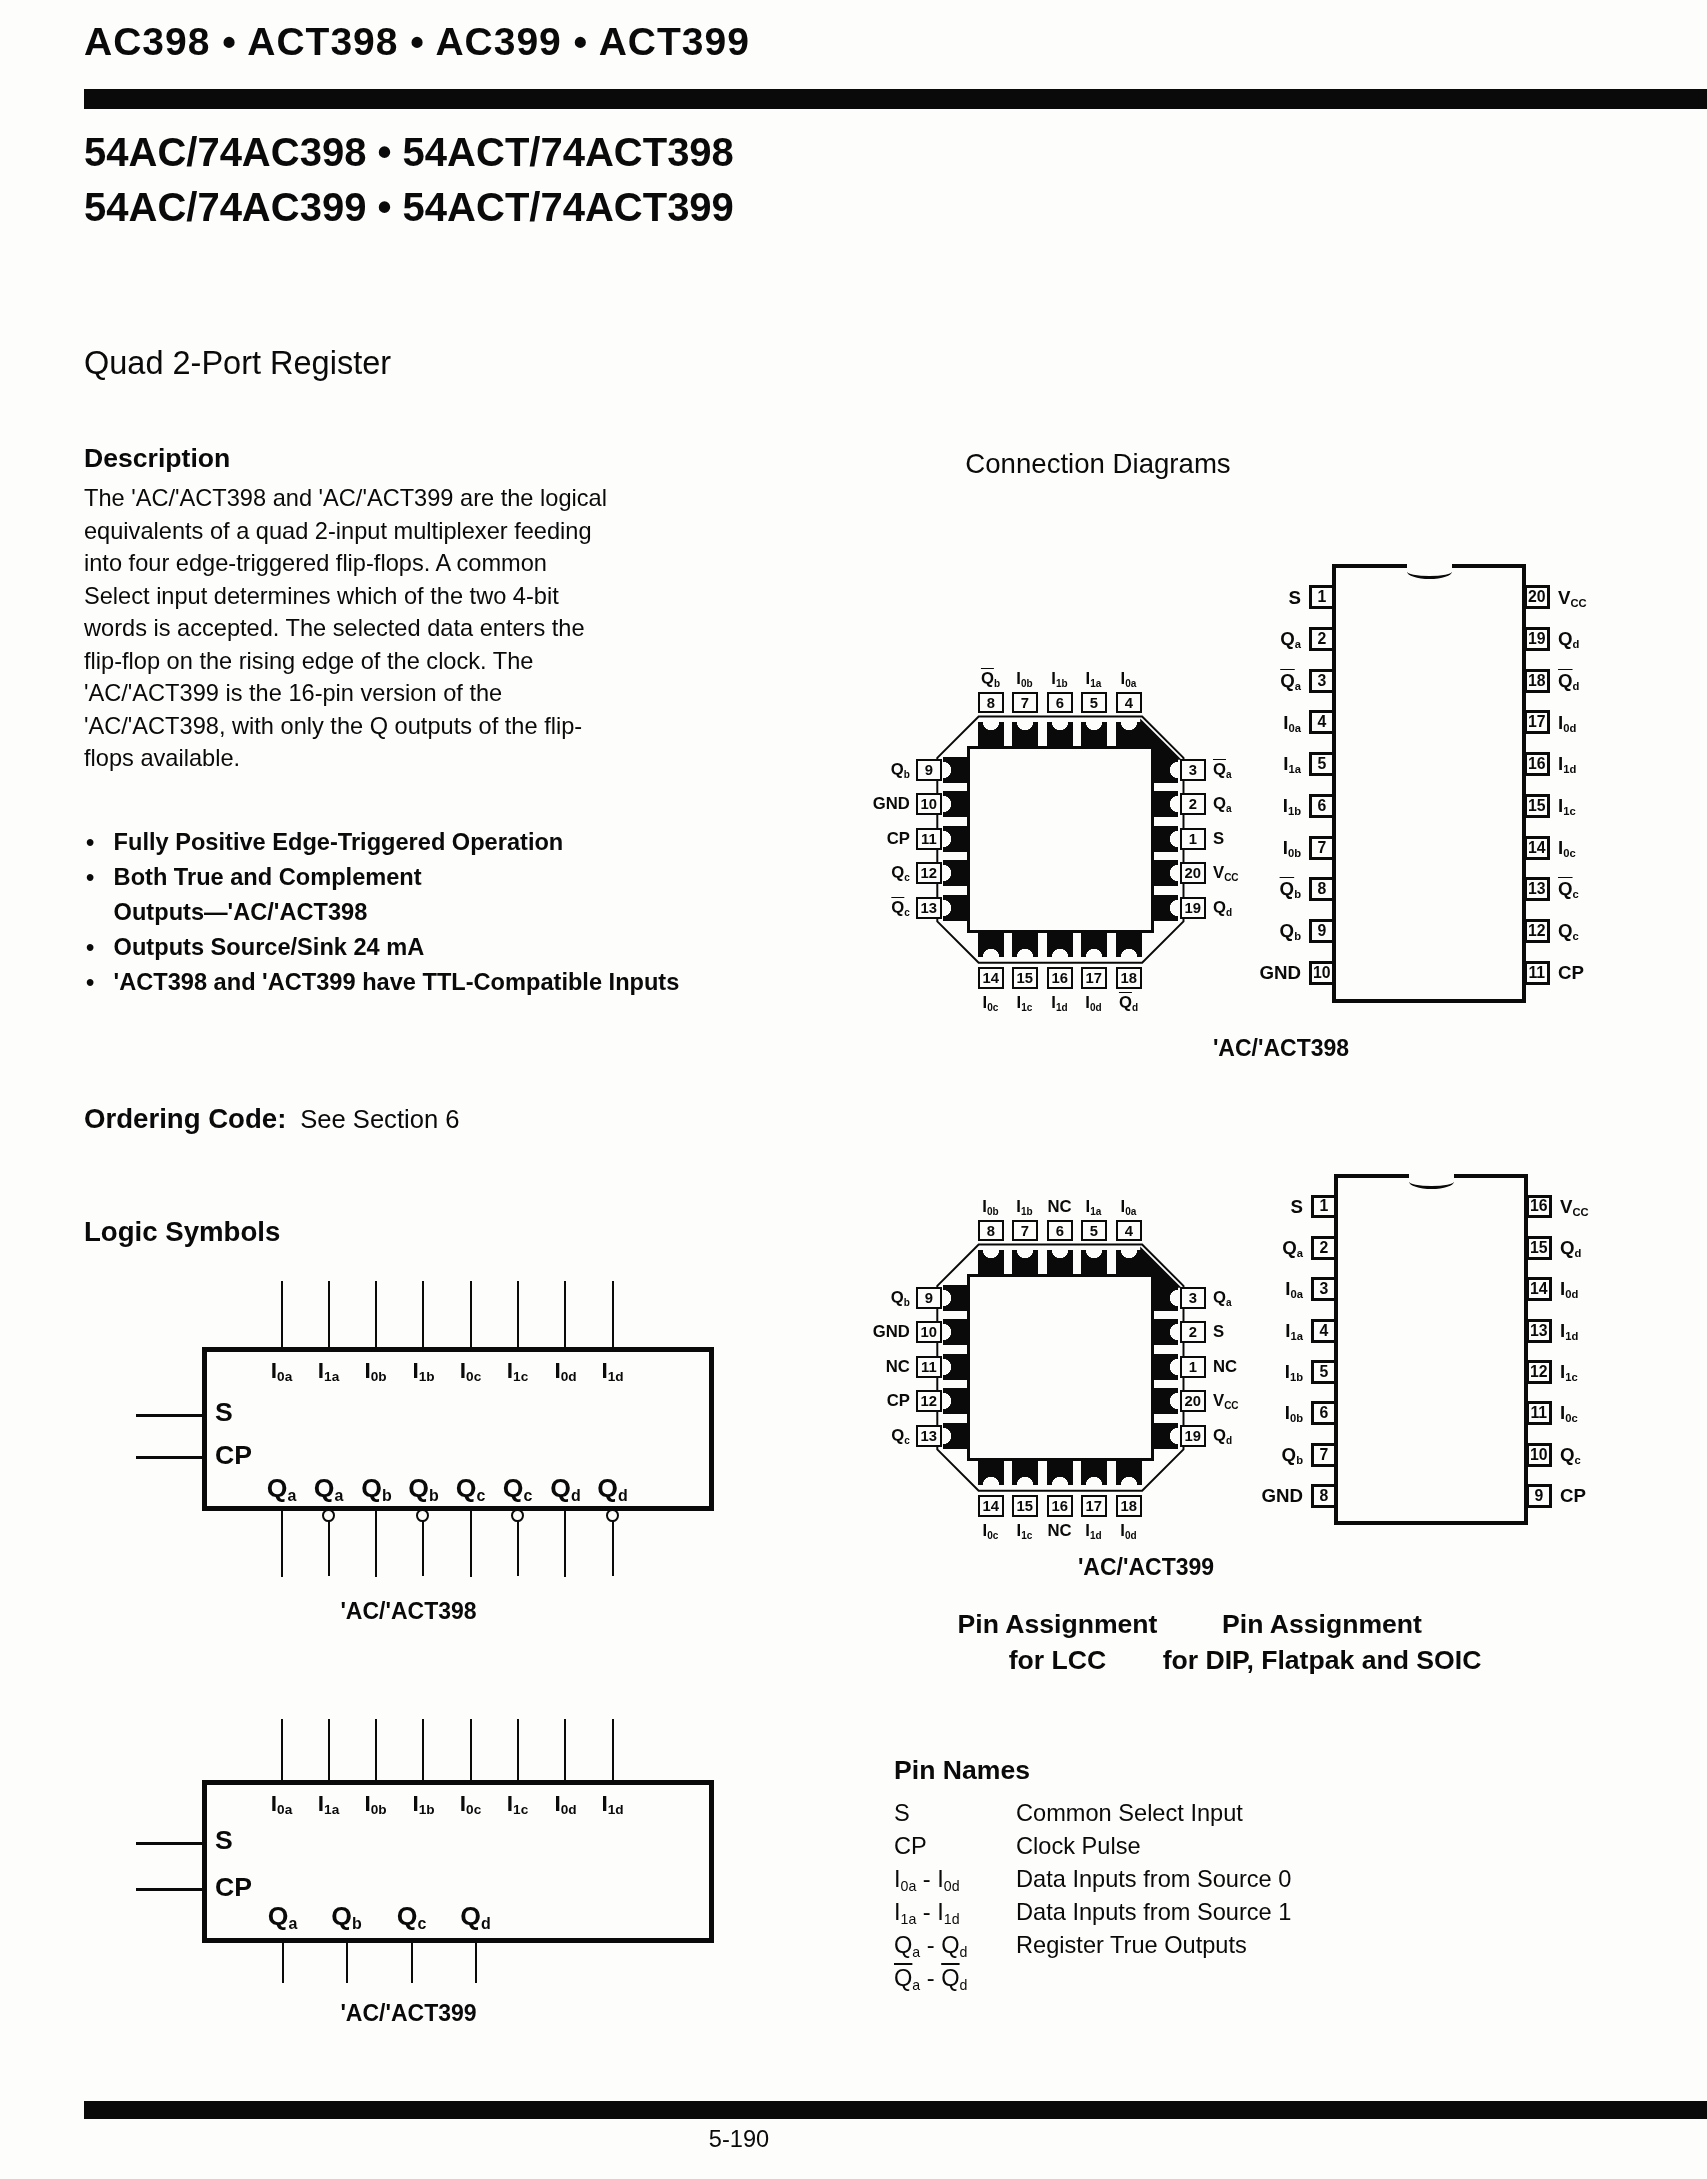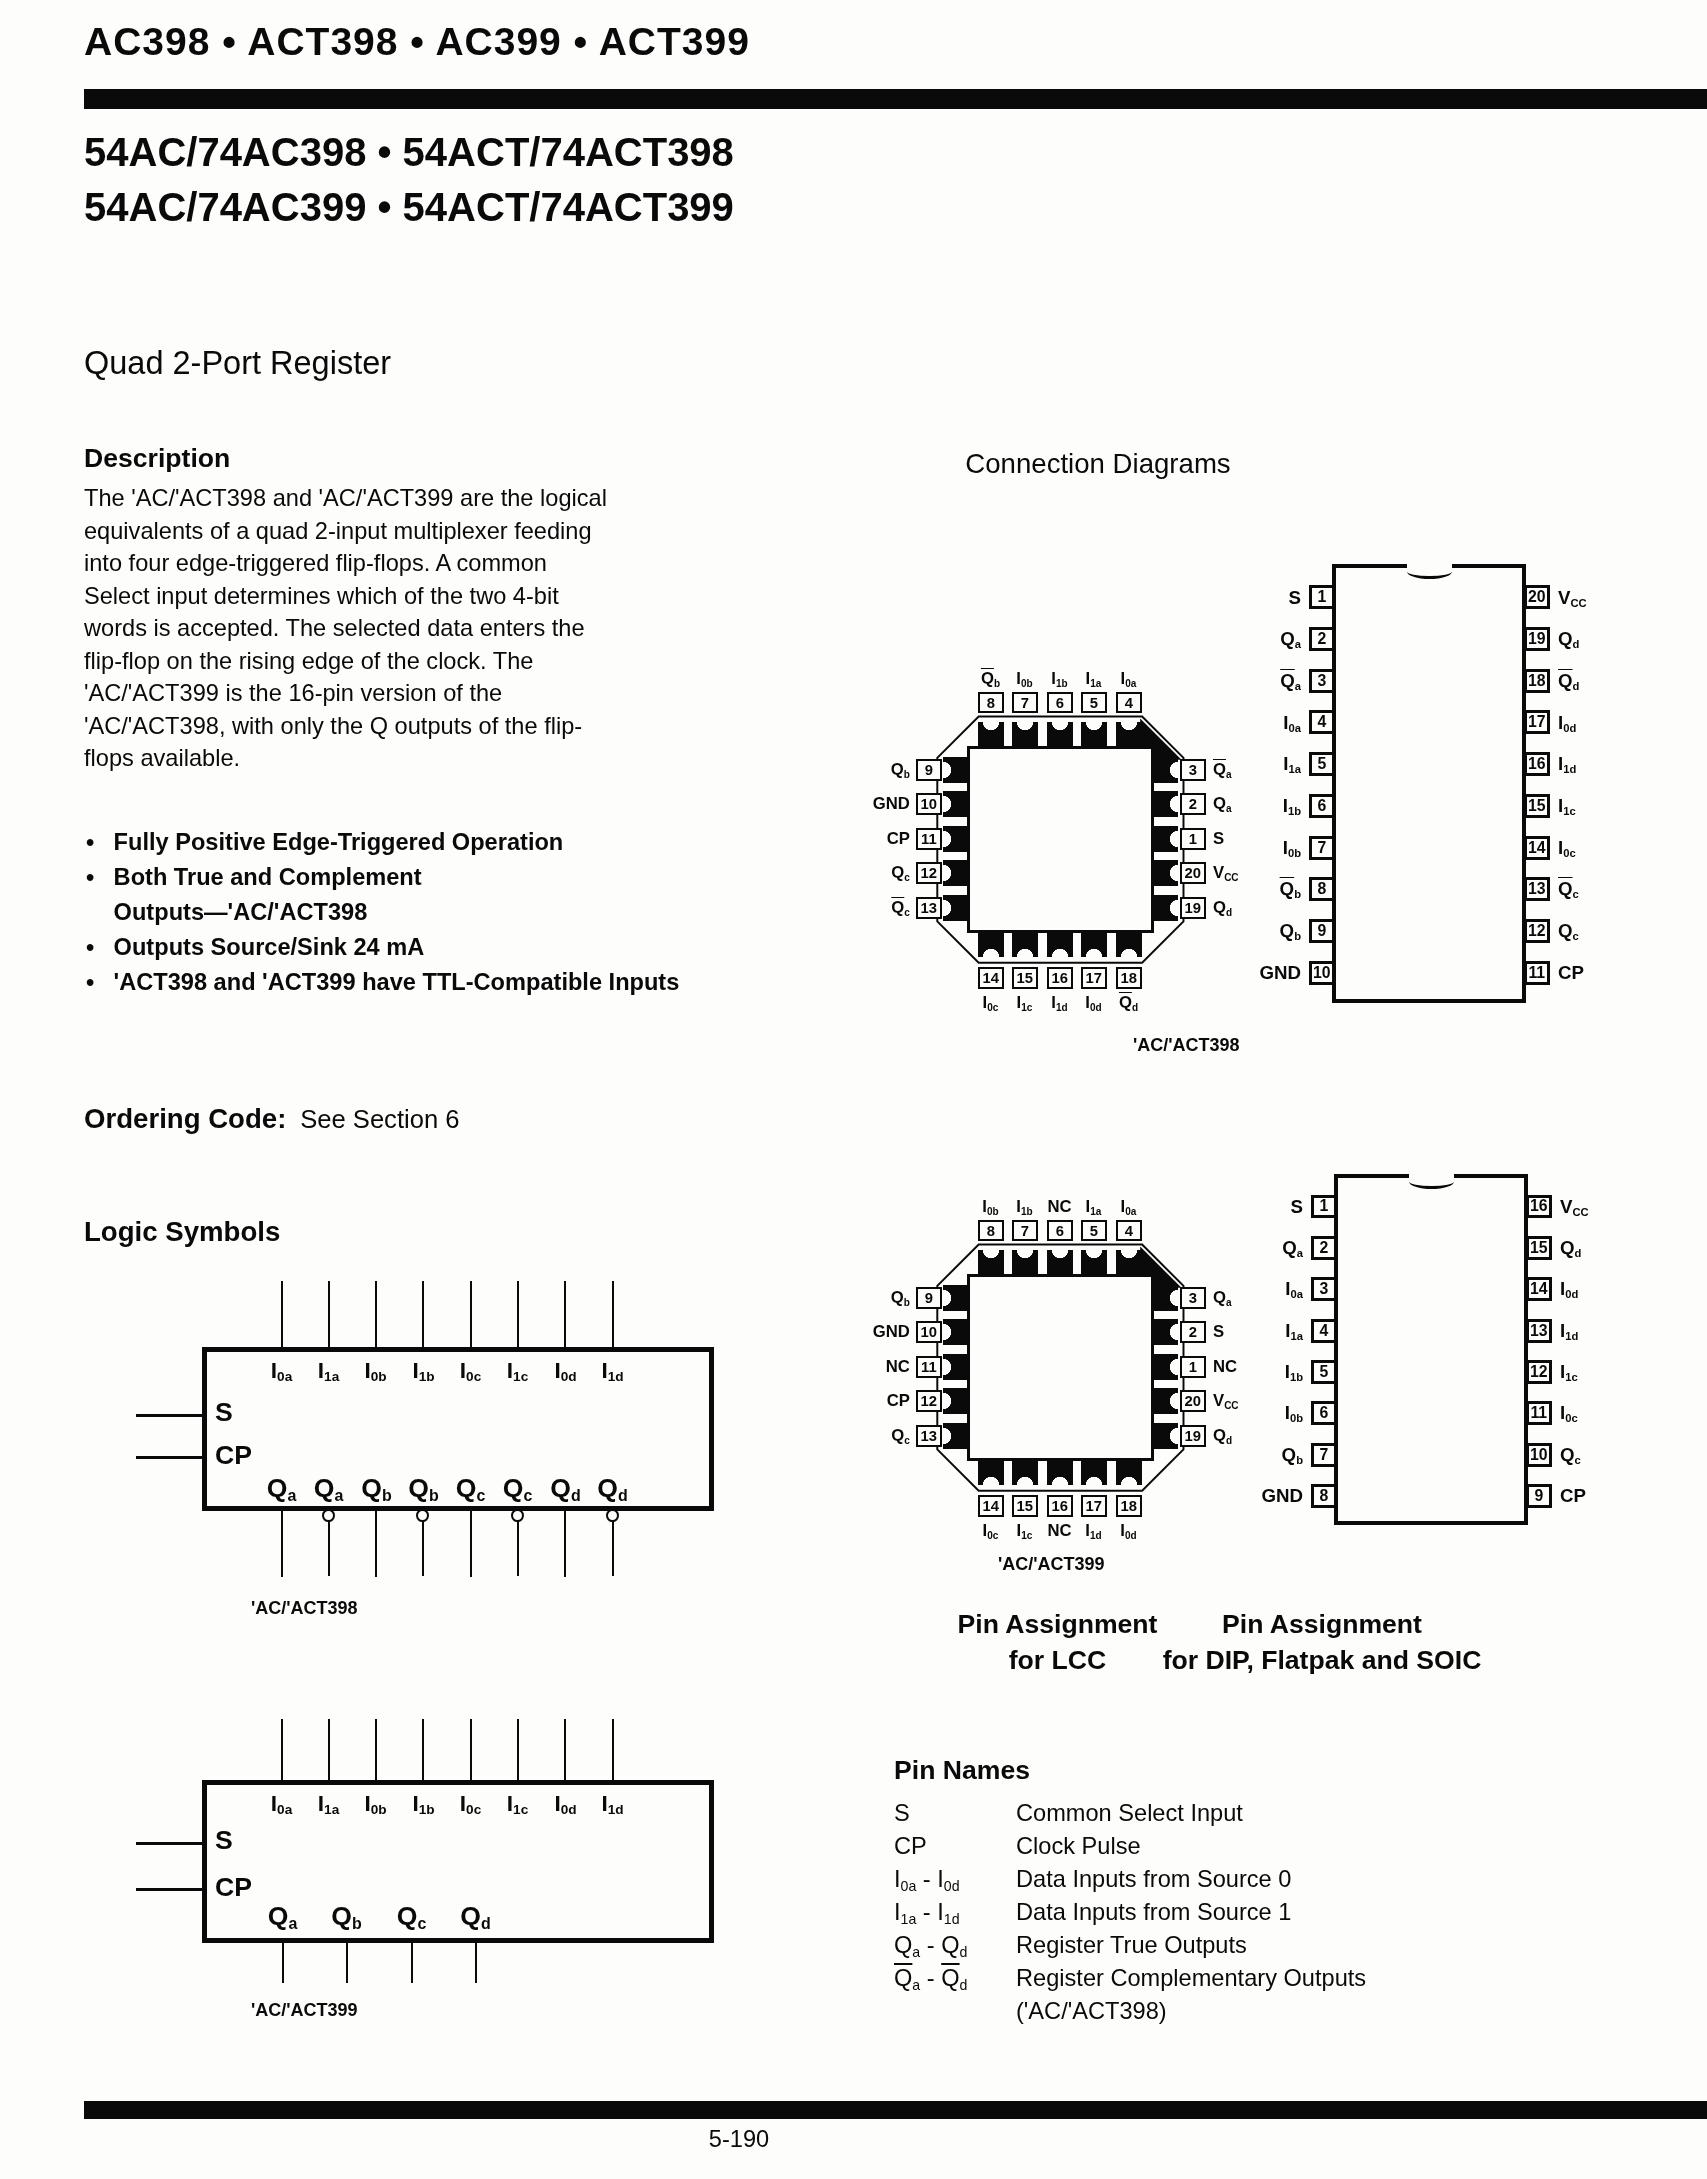--- a/index.html
+++ b/index.html
@@ -19,21 +19,21 @@
   #desc-b{position:absolute;left:84px;top:482px;width:529px;font-size:23.6px;line-height:32.5px;}
   #features{position:absolute;left:84px;top:825px;width:650px;list-style:none;margin:0;padding:0;
             font-size:23.6px;font-weight:bold;line-height:35px;}
   #features li{position:relative;padding-left:29.6px;white-space:pre-line;}
   #features li::before{content:"\2022";position:absolute;left:2px;}
   #ordering{position:absolute;left:84px;top:1103px;white-space:nowrap;}
   #ord-l{font-size:27.6px;font-weight:bold;}
   #ord-v{font-size:25.6px;margin-left:13.8px;}
   #logic-h{position:absolute;left:84px;top:1216px;font-size:27.6px;font-weight:bold;}
   #conn-h{position:absolute;left:950px;top:448px;width:296px;text-align:center;font-size:27.6px;font-weight:normal;}
-  .cap{position:absolute;font-size:18px;font-weight:bold;text-align:left;}
+  .cap{position:absolute;font-size:23px;font-weight:bold;text-align:center;}
   #sym398-cap{left:251px;top:1598px;width:315px;}
   #sym399-cap{left:251px;top:2000px;width:315px;}
   #conn-cap-398{left:1133px;top:1035px;width:296px;}
   #conn-cap-399{left:998px;top:1554px;width:296px;}
   .assign{position:absolute;white-space:pre-line;text-align:center;font-size:26.6px;font-weight:bold;line-height:36px;}
   #assign-lcc{left:890px;top:1606px;width:335px;}
   #assign-dip{left:1046px;top:1606px;width:552px;}
   #pn-h{position:absolute;left:894px;top:1755px;font-size:26.6px;font-weight:bold;}
   #pn-rows{position:absolute;left:894px;top:1797px;width:709px;font-size:23.6px;line-height:33px;}
   .pn-row{display:flex;}
@@ -423,20 +423,19 @@
       <div class="pn-row">
         <div class="pn-name">I<sub>1a</sub> - I<sub>1d</sub></div>
         <div class="pn-desc">Data Inputs from Source 1</div>
       </div>
       <div class="pn-row">
         <div class="pn-name">Q<sub>a</sub> - Q<sub>d</sub></div>
         <div class="pn-desc">Register True Outputs</div>
       </div>
       <div class="pn-row">
         <div class="pn-name"><span class="ov">Q</span><sub>a</sub> - <span class="ov">Q</span><sub>d</sub></div>
-        <div class="pn-desc">Register Complementary Outputs ('AC/'ACT398)</div>
       </div>
     </div>
 
   <div id="footer-bar"></div>
   <div id="page-num">5-190</div>
 </div>
 
 
 </body></html>

